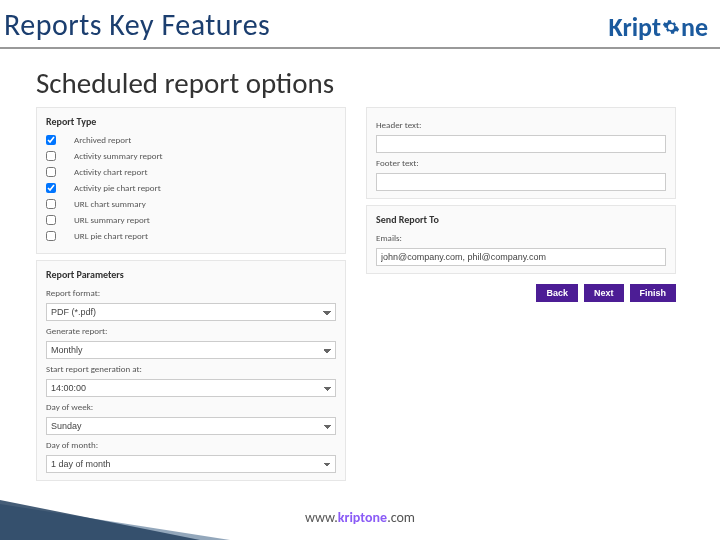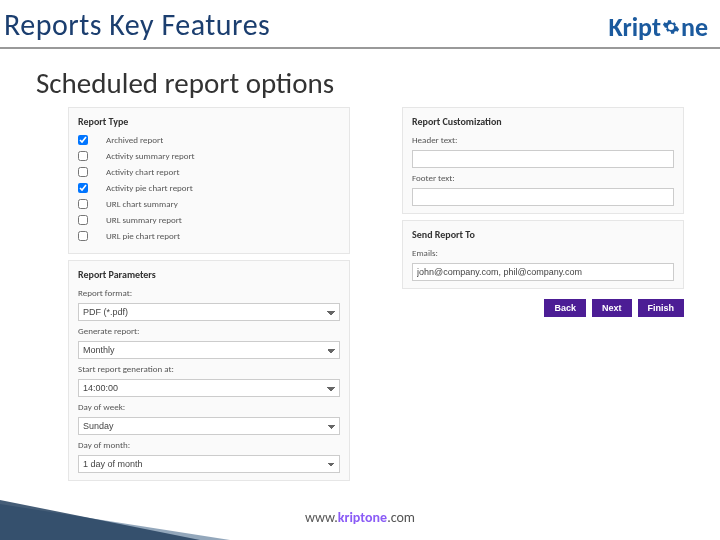--- a/index.html
+++ b/index.html
@@ -6,21 +6,21 @@
   body { width: 720px; height: 540px; font-family: Calibri, Arial, sans-serif; background: #fff; position: relative; overflow: hidden; }
 
   .header { padding: 6px 12px 4px 4px; display: flex; justify-content: space-between; align-items: flex-end; border-bottom: 2px solid #999; }
   .title { font-size: 30px; font-weight: 400; color: #1b3e6f; letter-spacing: 0.5px; }
   .logo { font-size: 26px; font-weight: 700; color: #1b5a9e; display: flex; align-items: center; gap: 1px; }
   .logo .gear-icon { display: inline-flex; }
 
   .subtitle { font-size: 29px; color: #333; margin: 16px 0 6px 36px; font-weight: 400; }
 
   .content { display: flex; gap: 20px; padding: 0 36px; }
-  .col { display: flex; flex-direction: column; gap: 6px; margin-left: 32px; }
+  .col { display: flex; flex-direction: column; gap: 6px; }
   .col-left { width: 310px; }
   .col-right { width: 310px; }
 
   .panel { background: #fafafa; border: 1px solid #e6e6e6; padding: 7px 9px; }
   .panel-title { font-size: 10px; font-weight: 700; color: #333; margin-bottom: 6px; }
 
   .chk-row { display: flex; align-items: flex-end; gap: 18px; margin-bottom: 5px; font-size: 9px; color: #555; }
   .chk-row input[type=checkbox] { width: 10px; height: 10px; }
 
   .field-label { font-size: 9px; color: #555; margin-top: 4px; margin-bottom: 2px; }
@@ -111,21 +111,20 @@
 
       <div class="field-label">Day of month:</div>
       <select class="sel"><option>1 day of month</option></select>
     </div>
 
   </div>
 
   <div class="col col-right">
 
     <div class="panel">
-      <div class="panel-title">Report Customization</div>
       <div class="field-label">Header text:</div>
       <input class="txt" type="text" value="" style="">
       <div class="field-label">Footer text:</div>
       <input class="txt" type="text" value="" style="">
     </div>
 
     <div class="panel">
       <div class="panel-title">Send Report To</div>
       <div class="field-label">Emails:</div>
       <input class="txt" type="text" value="john@company.com, phil@company.com" style="">

